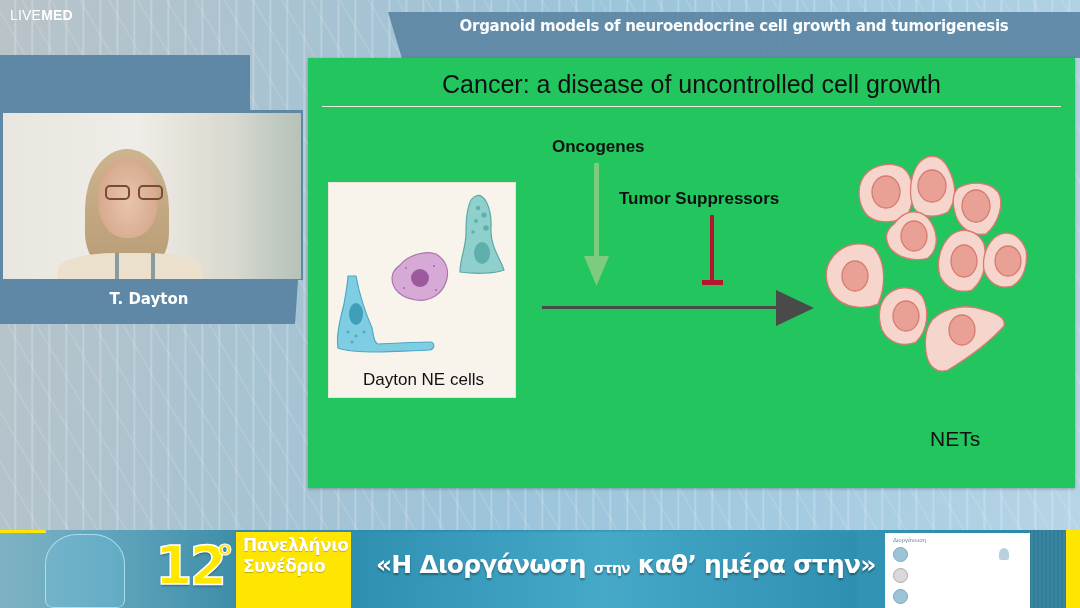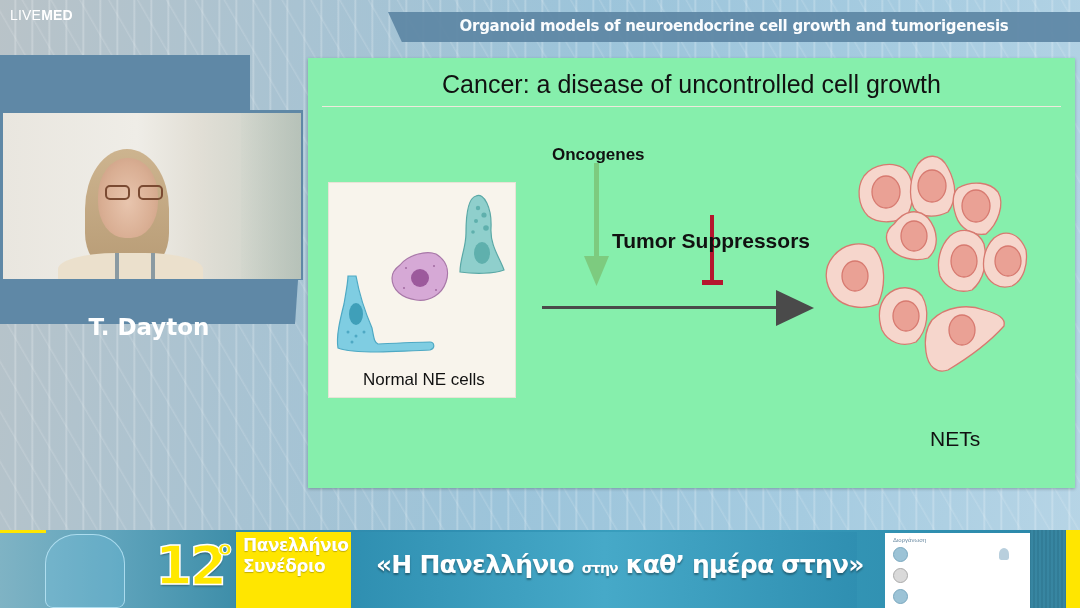--- a/index.html
+++ b/index.html
@@ -20,21 +20,21 @@
   .logo {
     position: absolute; left: 10px; top: 7px;
     color: #ffffff; font-size: 14px; letter-spacing: 0.2px;
     font-family: "Liberation Sans", sans-serif;
   }
   .logo b { font-weight: 400; }
   .logo span.light { font-weight: 700; }
 
   
   .title-band {
-    position: absolute; left: 388px; top: 12px; width: 692px; height: 30px;
+    position: absolute; left: 388px; top: 12px; width: 692px; height: 46px;
     background: #5f88a6;
     clip-path: polygon(0 0, 100% 0, 100% 100%, 2% 100%);
     opacity: 0.95;
   }
   .title-band .title {
     position: absolute; left: 0; right: 0; top: 5px;
     text-align: center; color: #ffffff; font-weight: 700; font-size: 15px;
     font-family: "DejaVu Sans", sans-serif; letter-spacing: -0.3px;
   }
 
@@ -83,50 +83,49 @@
     position: absolute; left: 112px; top: 140px; width: 40px; height: 30px;
     border-left: 4px solid #8a9aa2; border-right: 4px solid #8a9aa2;
   }
   .speaker-name-band {
     position: absolute; left: 0; top: 280px; width: 298px; height: 44px;
     background: #5f88a6;
     clip-path: polygon(0 0, 100% 0, 99% 100%, 0 100%);
   }
   .speaker-name {
     position: absolute; left: 0; width: 298px; top: 290px; text-align: center;
-    color: #ffffff; font-weight: 700; font-size: 23px;
+    color: #ffffff; font-weight: 700; font-size: 15px;
     font-family: "DejaVu Sans", sans-serif;
-    margin-top: 24px;
   }
 
   
   .slide {
     position: absolute; left: 308px; top: 58px; width: 767px; height: 430px;
-    background: #86efac;
+    background: #22c55e;
     box-shadow: 0 1px 3px rgba(0,0,0,0.25);
   }
   .slide-title {
     position: absolute; left: 0; right: 0; top: 12px; text-align: center;
     font-size: 25px; color: #111; font-family: "Liberation Sans", sans-serif;
   }
   .slide-title-rule {
     position: absolute; left: 14px; right: 14px; top: 48px; height: 1px; background: #efe9dd;
   }
   .normal-box {
     position: absolute; left: 20px; top: 124px; width: 188px; height: 216px;
     background: #f8f4ec; border: 1px solid #e9e3d7;
   }
   .normal-label {
     position: absolute; left: 34px; top: 187px; font-size: 17px; color: #111;
   }
   .label-oncogenes {
-    position: absolute; left: 244px; top: 79px; font-size: 17px; font-weight: 700; color: #111; margin-top: 8px;
+    position: absolute; left: 244px; top: 79px; font-size: 17px; font-weight: 700; color: #111;
   }
   .label-suppressors {
-    position: absolute; left: 304px; top: 131px; font-size: 21px; font-weight: 700; color: #111; margin-top: 40px;
+    position: absolute; left: 311px; top: 131px; font-size: 17px; font-weight: 700; color: #111;
   }
   .nets-label {
     position: absolute; left: 622px; top: 369px; font-size: 21px; color: #111;
   }
   .diagram-svg { position: absolute; left: 0; top: 0; }
 
   
   .banner {
     position: absolute; left: 0; top: 530px; width: 1080px; height: 78px;
     background: linear-gradient(90deg, #3a8aa6 0%, #2e8db0 40%, #3aa0bf 60%, #2a86a8 100%);
@@ -225,21 +224,21 @@
   <div class="lanyard"></div>
 </div>
 <div class="speaker-name-band"></div>
 <div class="speaker-name">T. Dayton</div>
 
 <div class="slide">
   <div class="slide-title">Cancer: a disease of uncontrolled cell growth</div>
   <div class="slide-title-rule"></div>
 
   <div class="normal-box">
-    <div class="normal-label">Normal NE cells</div>
+    <div class="normal-label">Dayton NE cells</div>
   </div>
 
   <svg class="diagram-svg" width="767" height="430" viewBox="0 0 767 430">
 
     <g>
       <path d="M168 138 C176 134 184 150 183 170 C182 188 192 200 196 212 C186 216 166 216 152 214 C152 200 158 190 158 175 C158 158 160 140 168 138 Z" fill="#8fcfcc" stroke="#5aa8a6" stroke-width="1.2"></path>
       <ellipse cx="174" cy="195" rx="8" ry="11" fill="#5fb0ad"></ellipse>
       <circle cx="170" cy="150" r="2.2" fill="#5fb0ad"></circle>
         <circle cx="176" cy="157" r="2.6" fill="#5fb0ad"></circle>
       <circle cx="168" cy="163" r="2" fill="#5fb0ad"></circle>
@@ -317,21 +316,21 @@
   </div>
   <div class="num-12">12</div>
   <div class="num-deg">ο</div>
   <div class="congress-box">
     <div class="congress-text">
       <div>Πανελλήνιο</div>
       <div>Συνέδριο</div>
     </div>
   </div>
   <div class="banner-slogan-bg"></div>
-  <div class="banner-slogan"><span>«Η Πανελλήνιο </span><small>στην</small><span> καθ’ ημέρα στην»</span></div>
+  <div class="banner-slogan"><span>«Η Διοργάνωση </span><small>στην</small><span> καθ’ ημέρα στην»</span></div>
 </div>
 <div class="left-yellow-edge"></div>
 
 <div class="organizers">
   <div class="org-title">Διοργάνωση</div>
   <div class="org-item" style="top:14px;">
     <div class="org-logo"></div>
     <div class="org-text"></div>
     <div class="org-icon"></div>
   </div>

